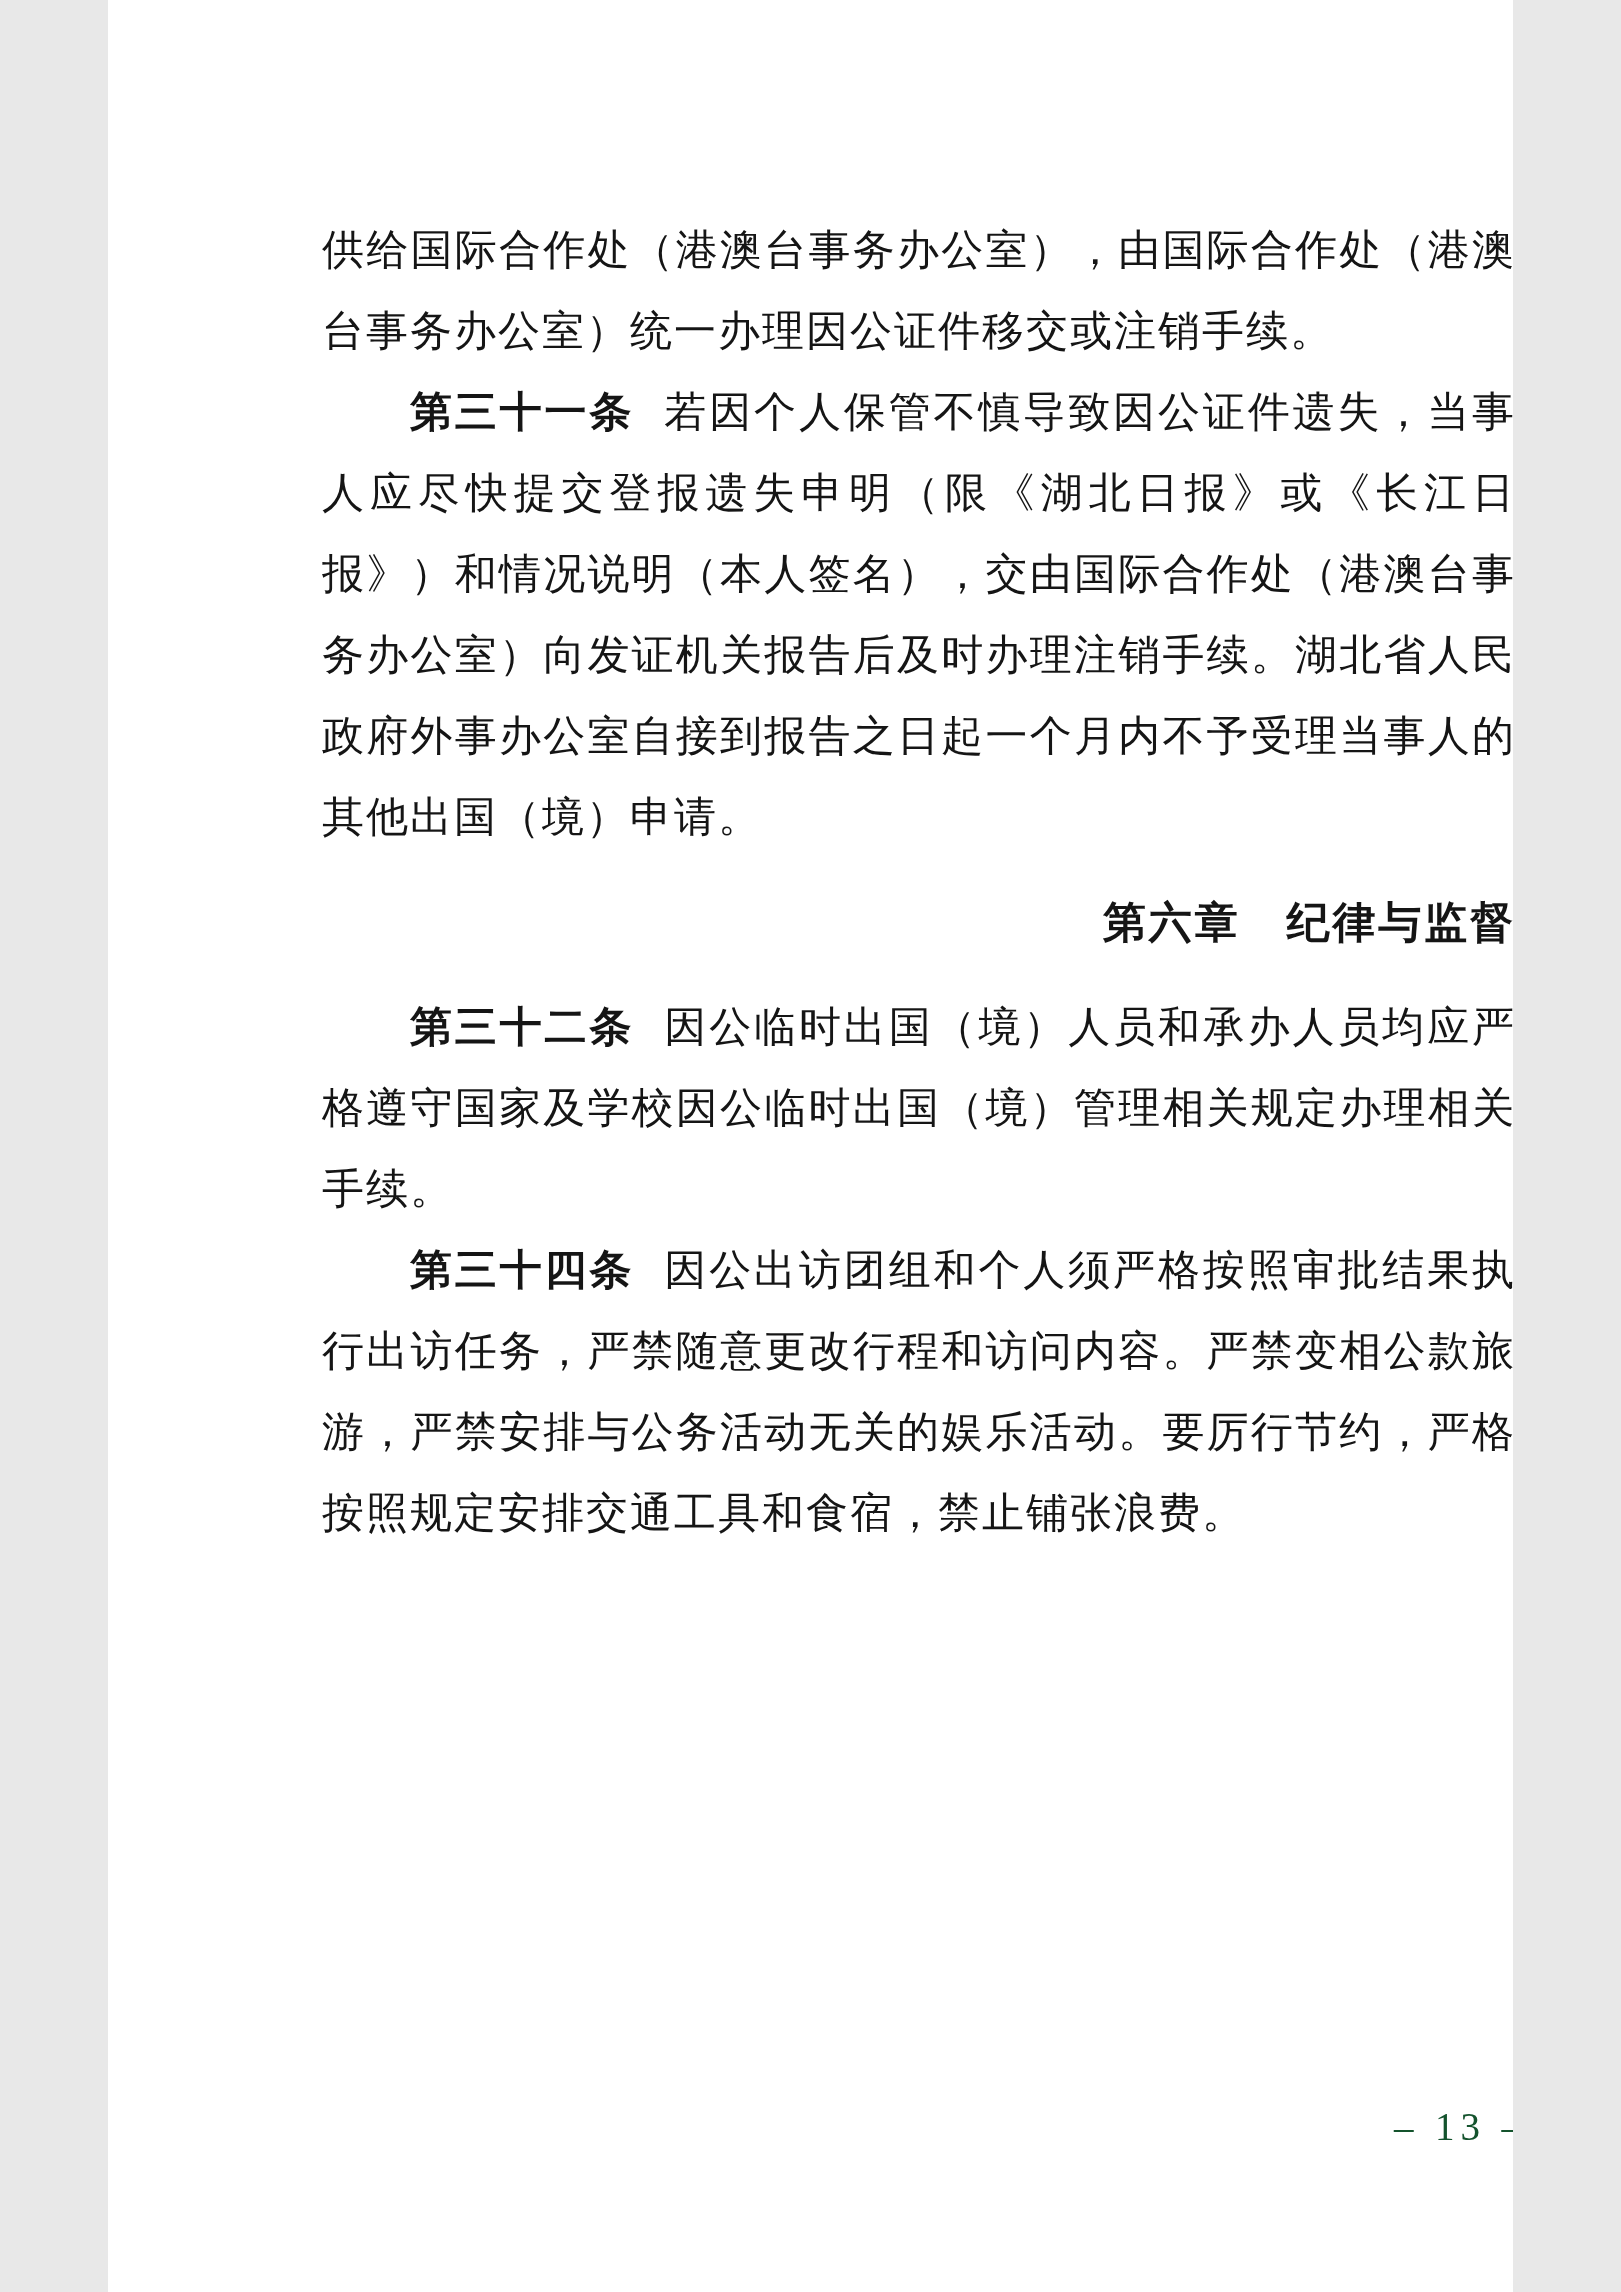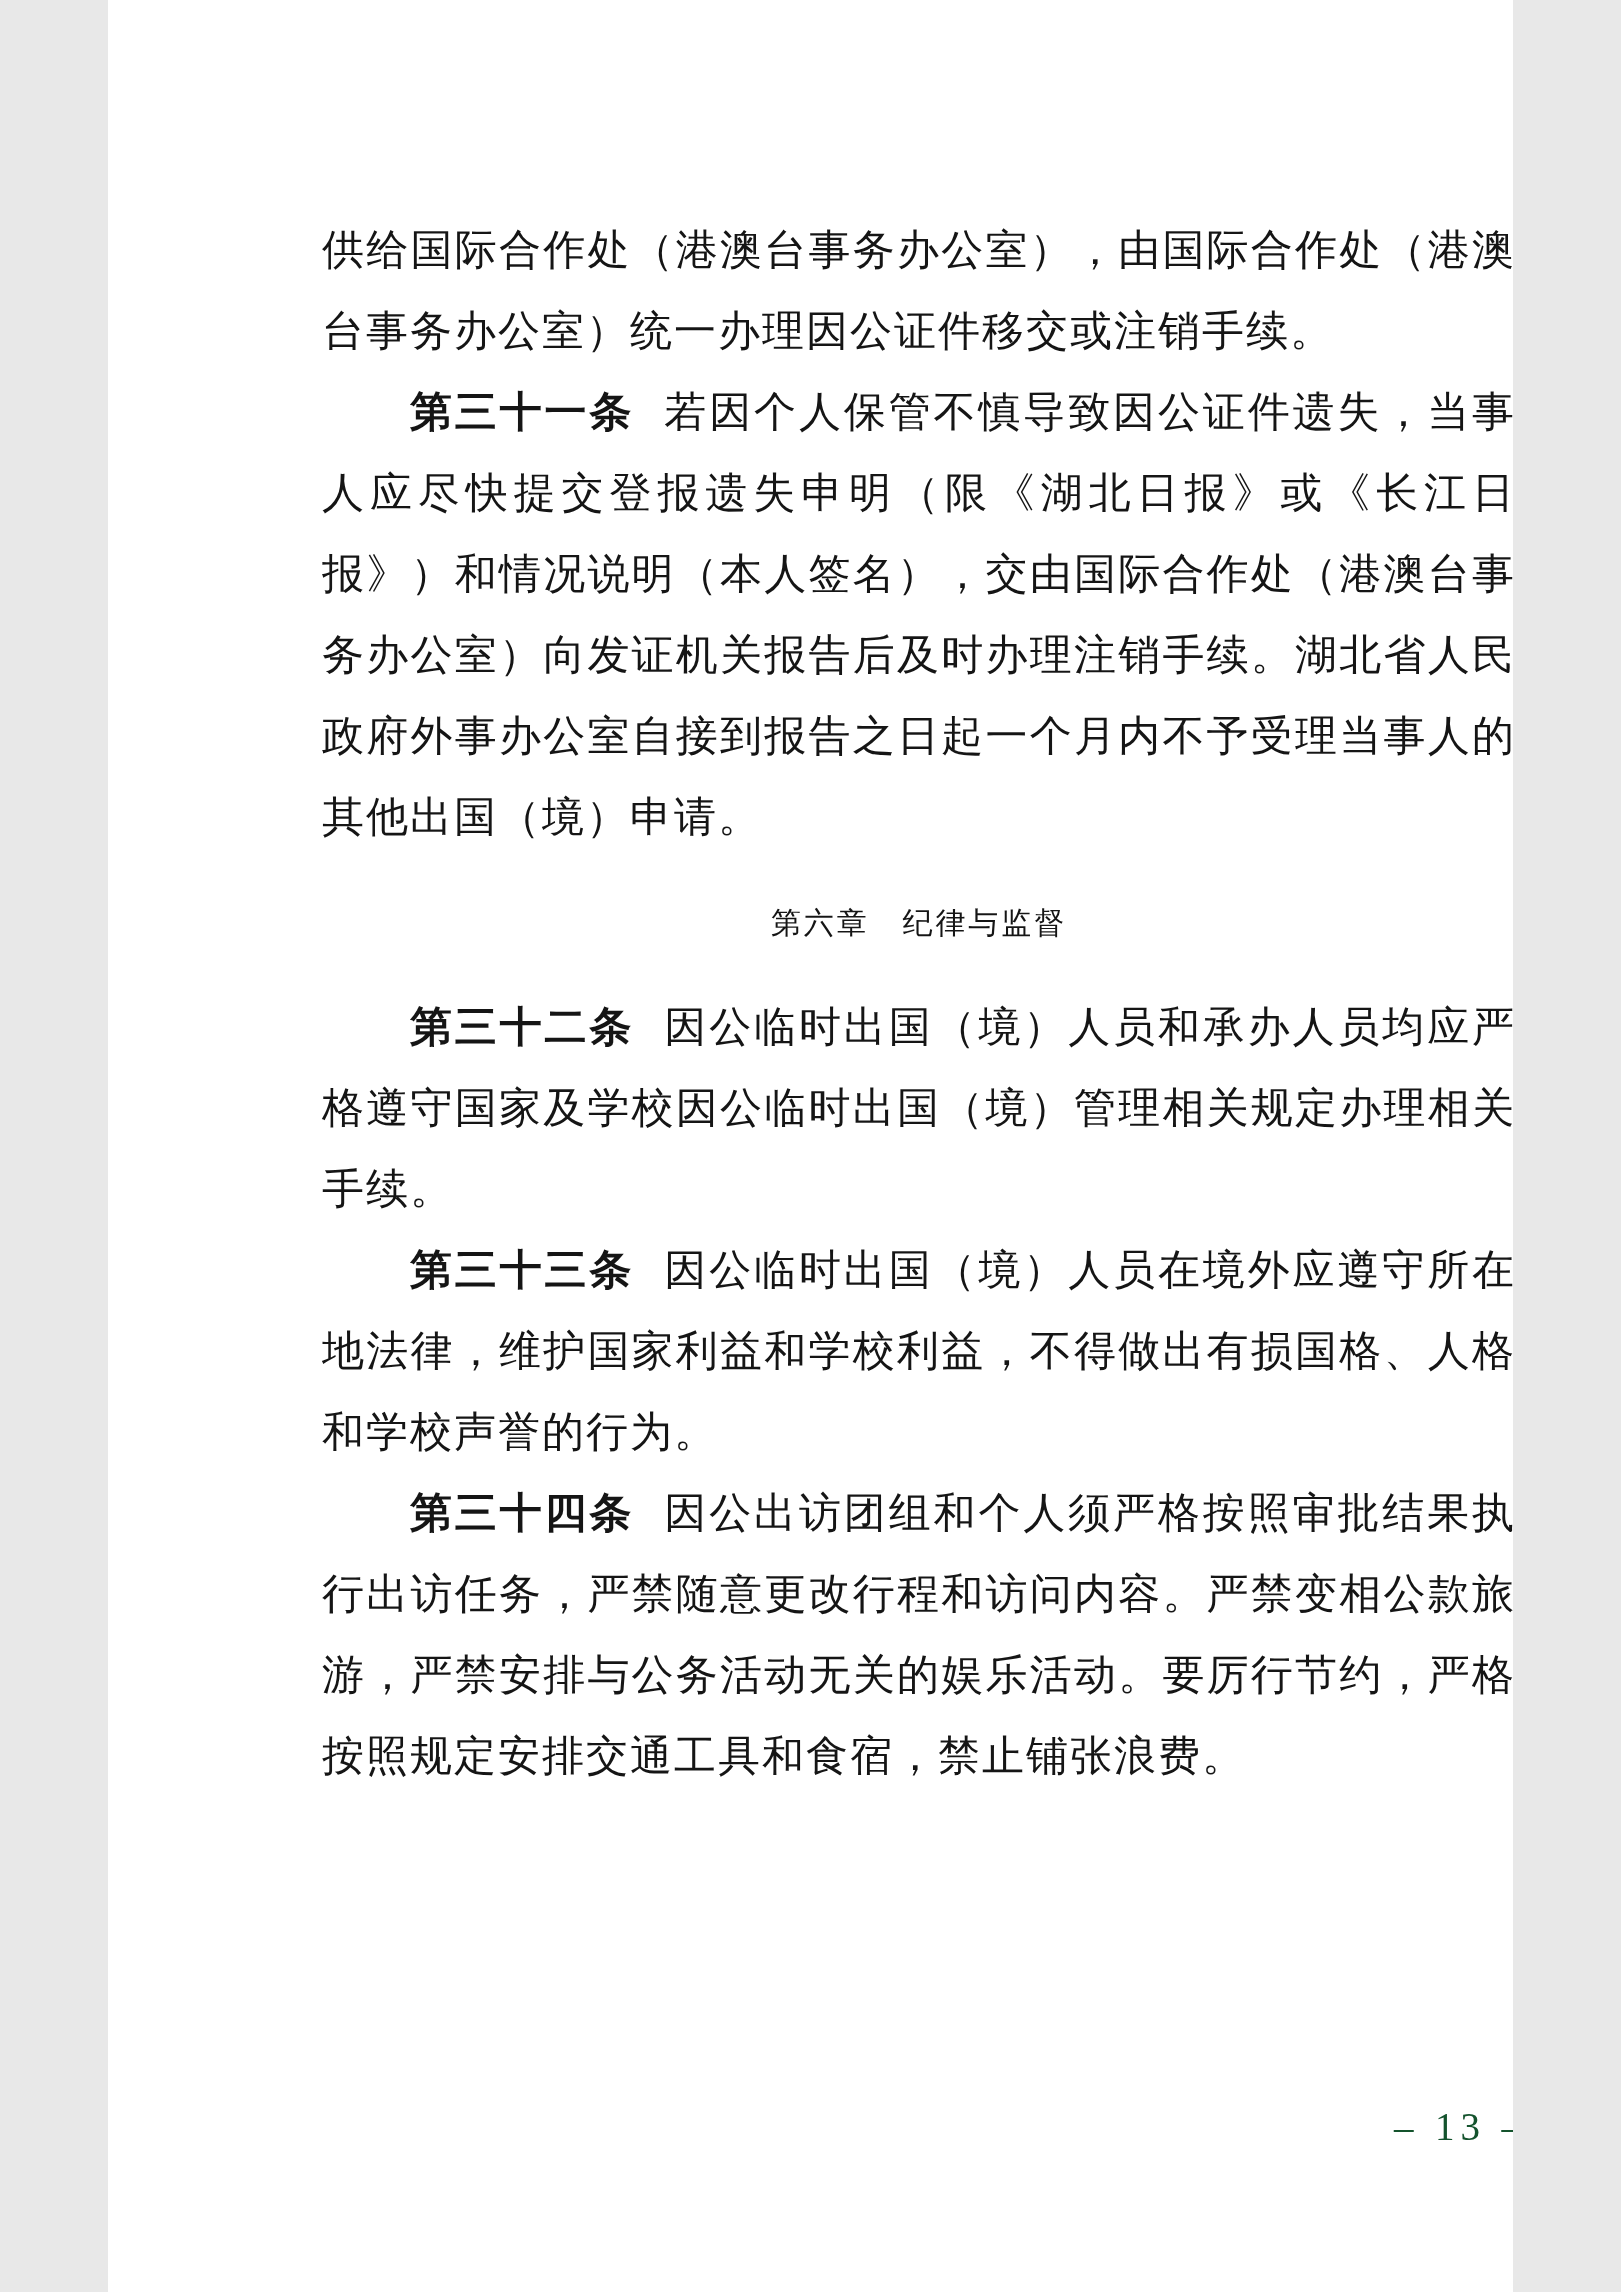--- a/index.html
+++ b/index.html
@@ -29,24 +29,24 @@
     text-justify: inter-character;
     word-break: break-all;
   }
   .para.indent { text-indent: 88px; }
   .lead {
     font-weight: 700;
     margin-right: 30px;
   }
   .chapter-heading {
     margin: 23.5px 0 24.5px 0;
-    font-size: 30px;
+    font-size: 43px;
     line-height: 81px;
-    font-weight: 400;
-    text-align: center;
+    font-weight: 700;
+    text-align: right;
     letter-spacing: 2.9px;
   }
   .page-footer {
     position: absolute;
     top: 2103px;
     left: 1286px;
     font-size: 39px;
     line-height: 47px;
     letter-spacing: 5.9px;
     white-space: pre;
@@ -55,18 +55,17 @@
 </style>
 </head>
 <body>
 
 <div class="page">
   <div class="content">
       <p class="para"><span>供给国际合作处（港澳台事务办公室），由国际合作处（港澳台事务办公室）统一办理因公证件移交或注销手续。</span></p>
       <p class="para indent"><span class="lead">第三十一条</span><span>若因个人保管不慎导致因公证件遗失，当事人应尽快提交登报遗失申明（限《湖北日报》或《长江日报》）和情况说明（本人签名），交由国际合作处（港澳台事务办公室）向发证机关报告后及时办理注销手续。湖北省人民政府外事办公室自接到报告之日起一个月内不予受理当事人的其他出国（境）申请。</span></p>
       <h2 class="chapter-heading">第六章　纪律与监督</h2>
       <p class="para indent"><span class="lead">第三十二条</span><span>因公临时出国（境）人员和承办人员均应严格遵守国家及学校因公临时出国（境）管理相关规定办理相关手续。</span></p>
-      <p class="para indent"><span class="lead">第三十三条</span><span>因公临时出国（境）人员在境外应遵守所在地法律，维护国家利益和学校利益，不得做出有损国格、人格和学校声誉的行为。</span></p>
       <p class="para indent"><span class="lead">第三十四条</span><span>因公出访团组和个人须严格按照审批结果执行出访任务，严禁随意更改行程和访问内容。严禁变相公款旅游，严禁安排与公务活动无关的娱乐活动。要厉行节约，严格按照规定安排交通工具和食宿，禁止铺张浪费。</span></p>
     </div>
   <div class="page-footer">– 13 –</div>
 </div>
 
 
 </body></html>

